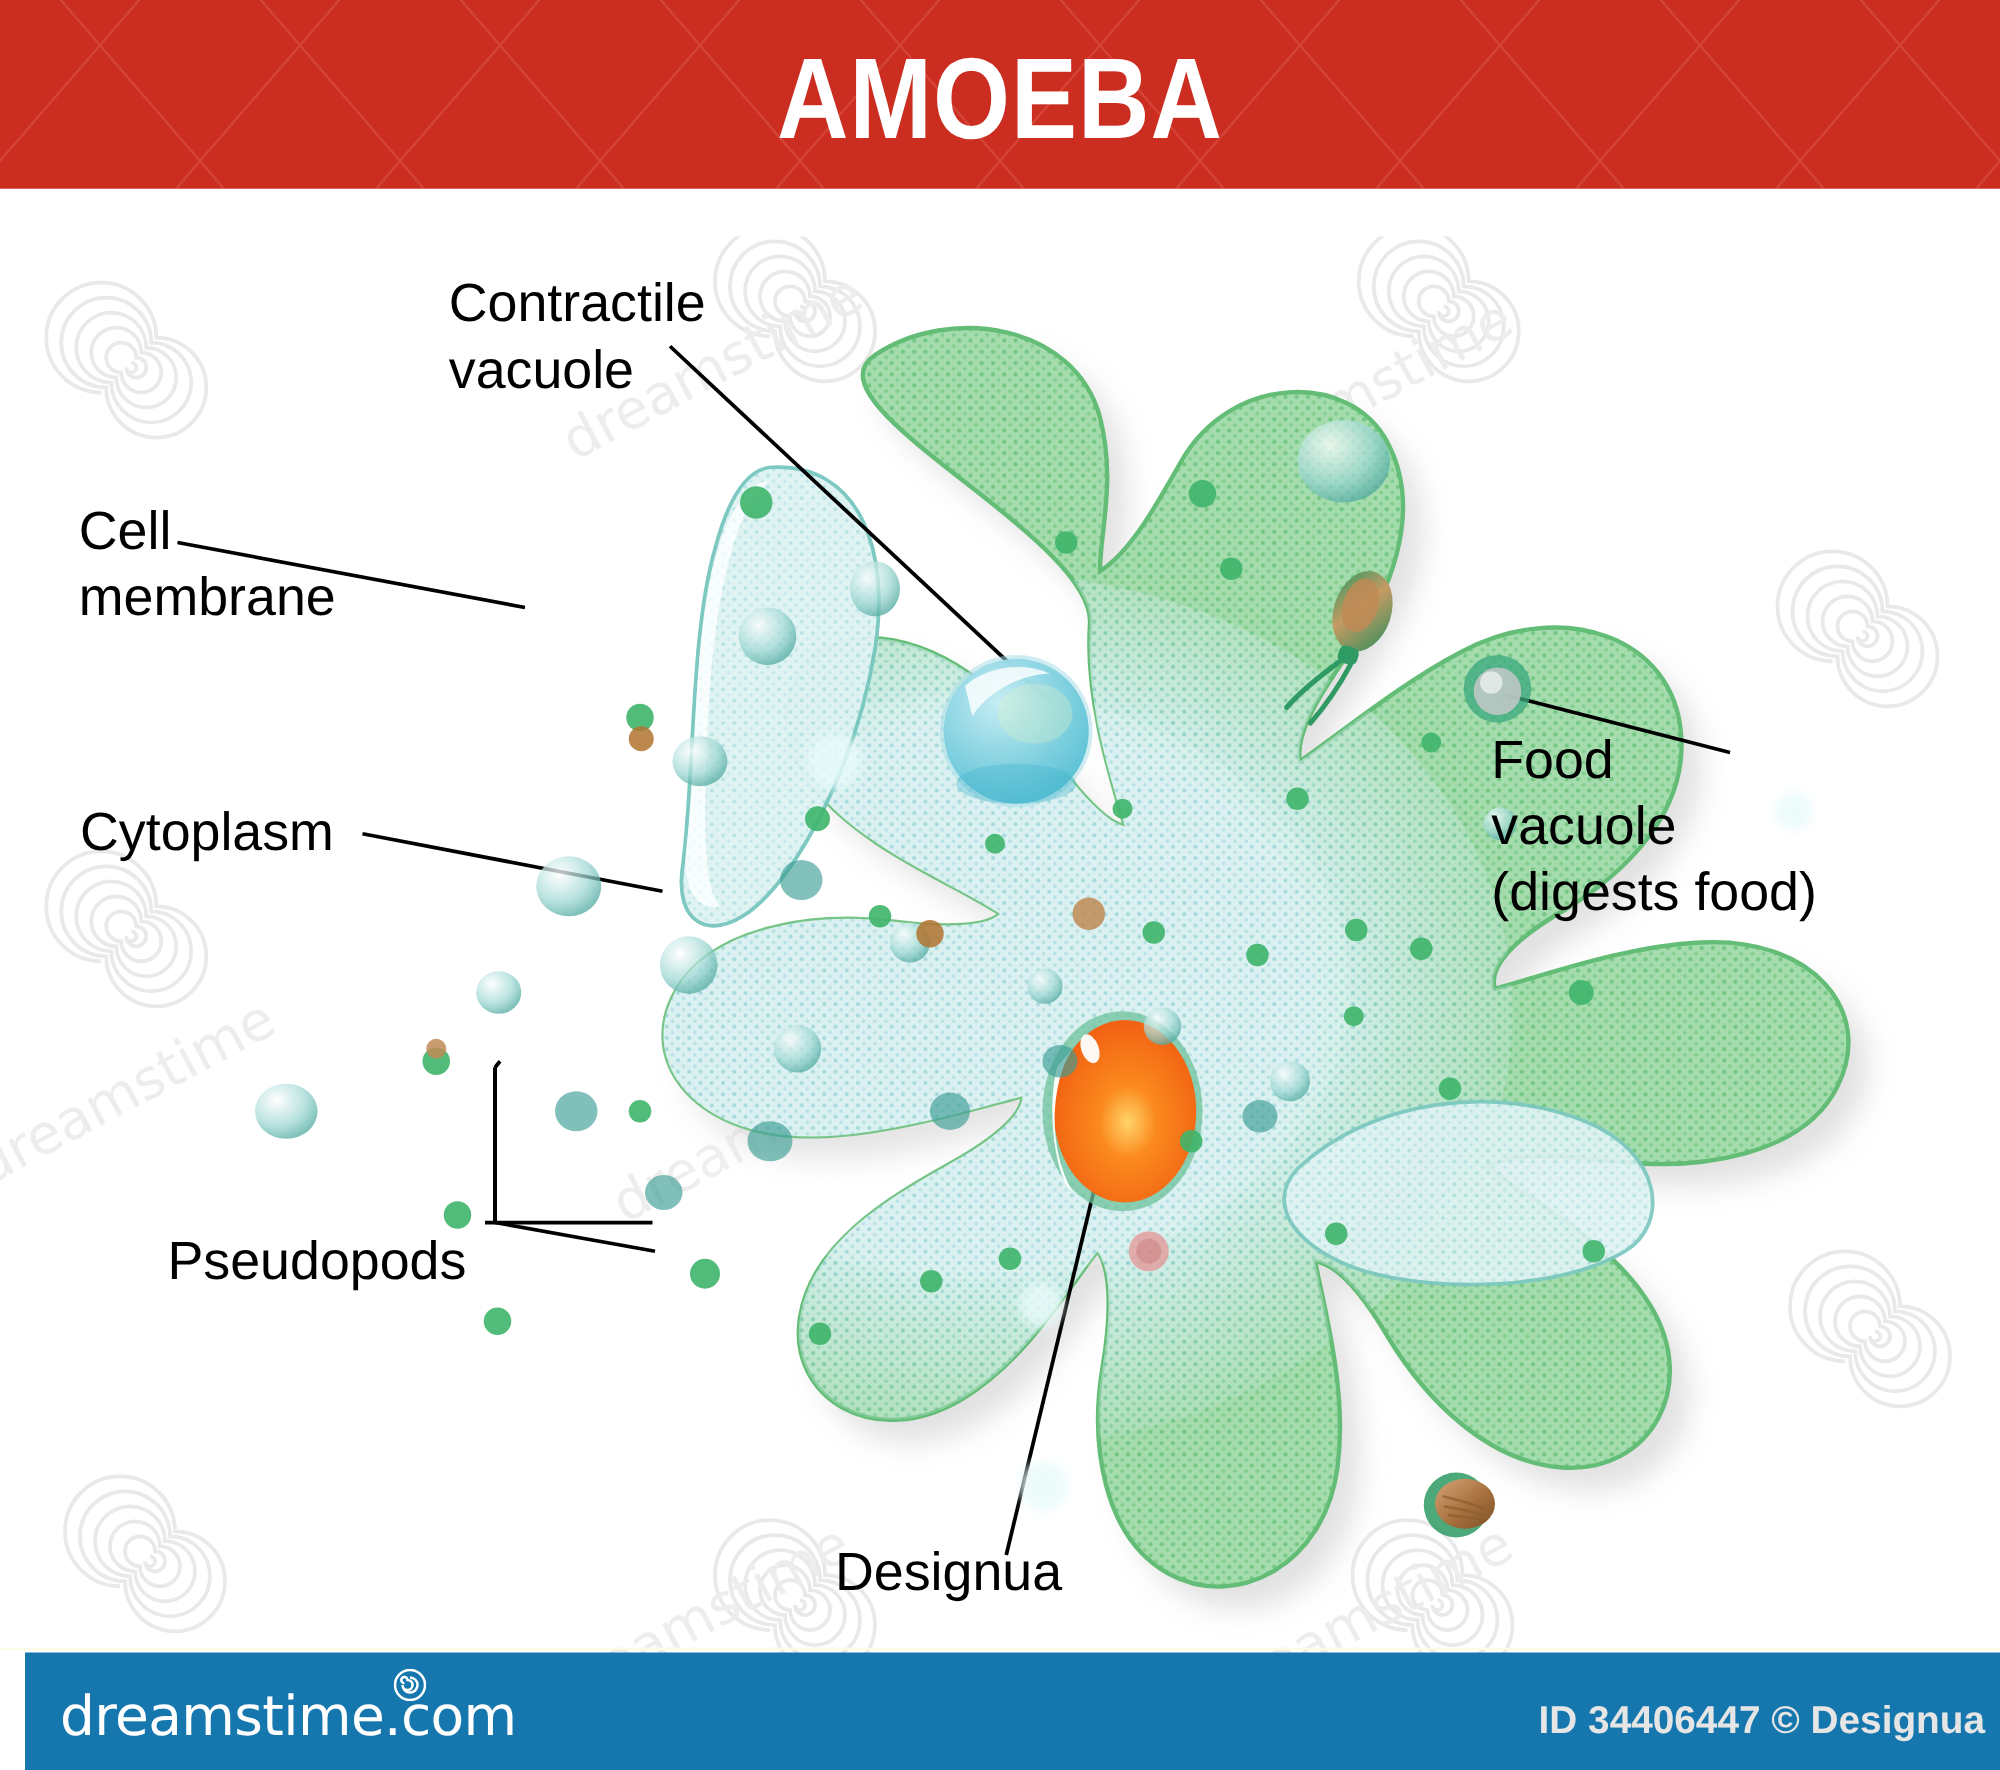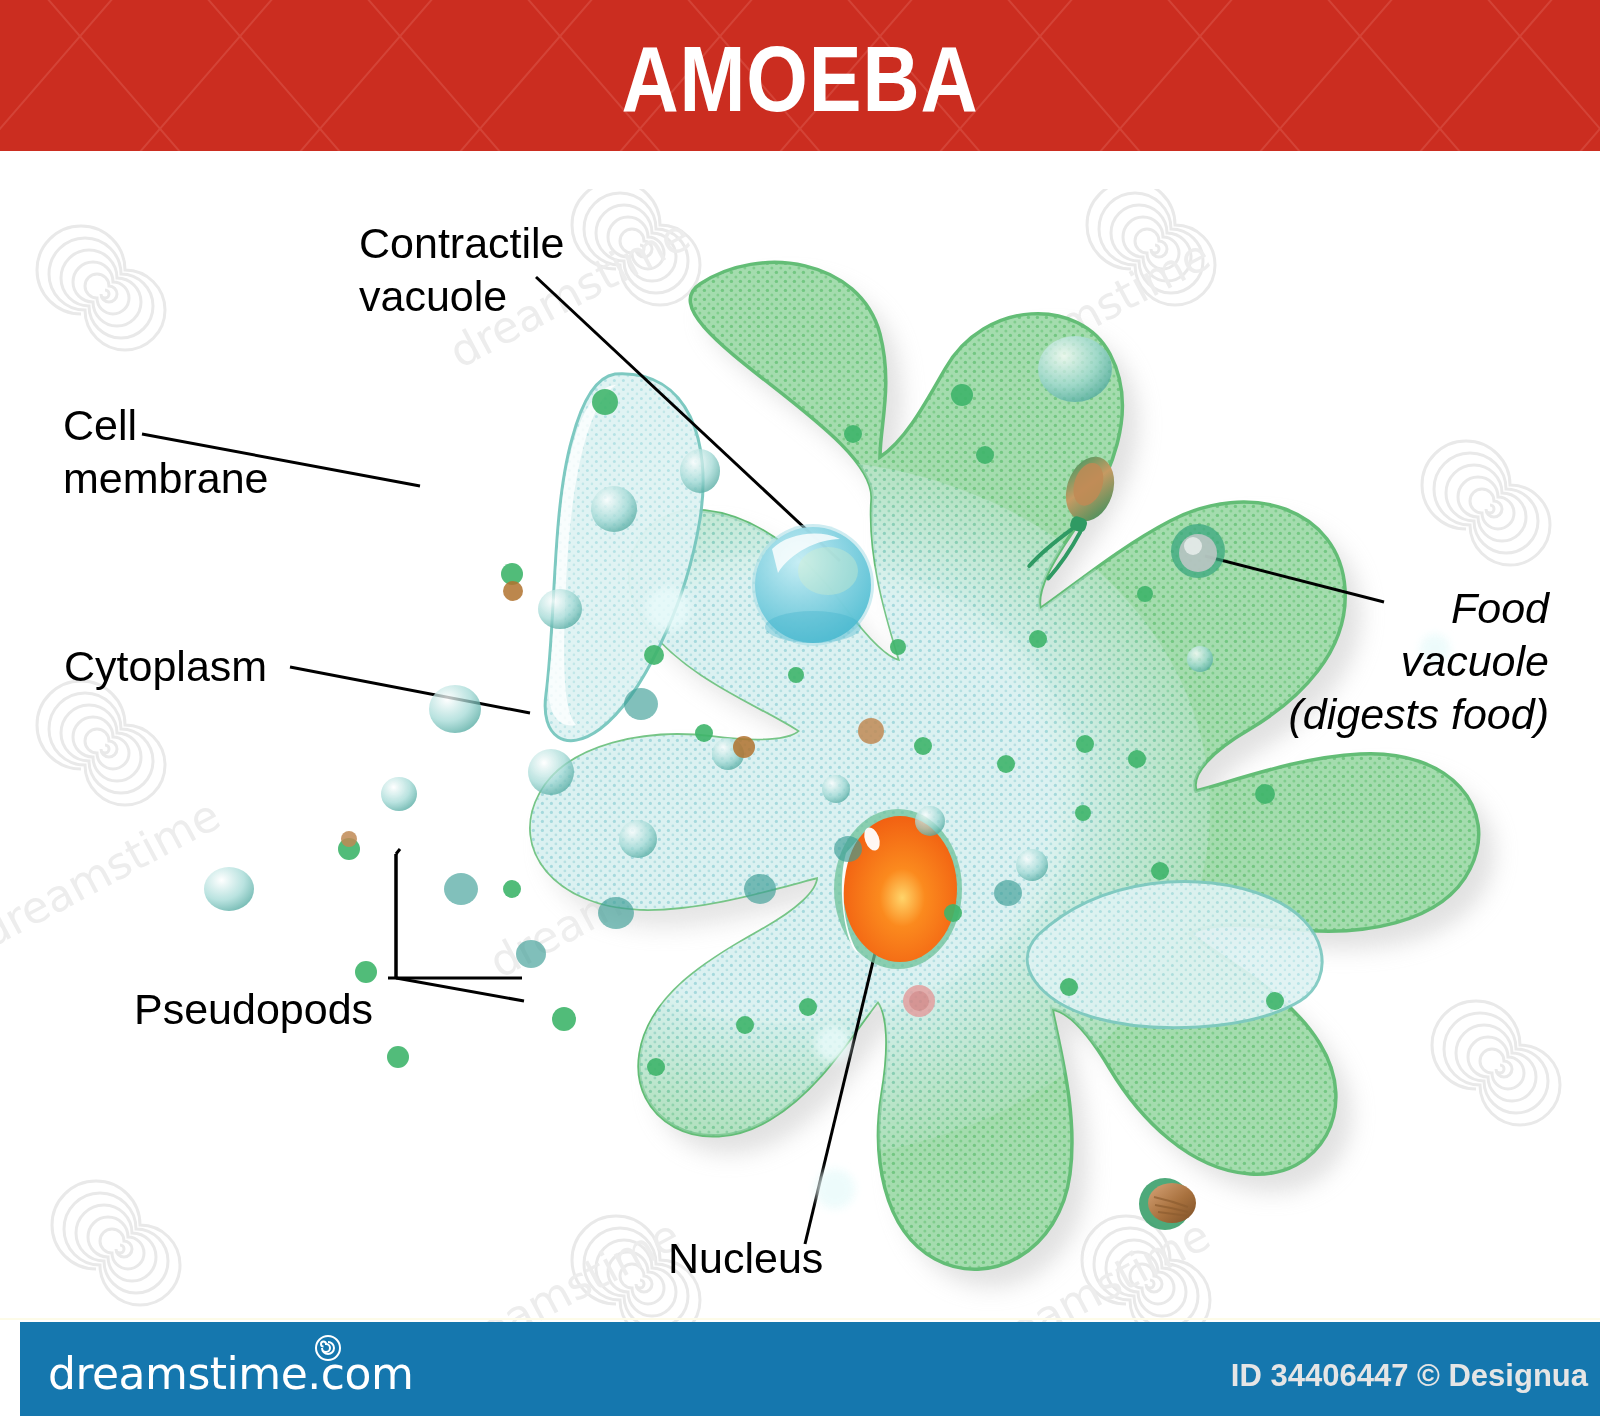--- a/index.html
+++ b/index.html
@@ -39,21 +39,21 @@
   .label {
     position:absolute; color:#000000;
     font-family:"Liberation Sans", sans-serif;
     font-size:43px; line-height:53px; white-space:pre-line;
   }
   .lbl-contractile { left:359px; top:28px; }
   .lbl-cell        { left:63px;  top:210px; }
   .lbl-cytoplasm   { left:64px;  top:451px; }
   .lbl-pseudopods  { left:134px; top:794px; }
   .lbl-nucleus     { left:668px; top:1043px; }
-  .lbl-food        { left:1229px; top:393px; text-align:right; width:320px;font-style:italic; }
+  .lbl-food        { left:1193px; top:393px; text-align:left; width:320px; }
 
   
   .footer {
     position:absolute; left:0; top:1322px; width:1600px; height:94px;
     background:#1577ae;
     margin-left:20px;
   }
   .dt-logo {
     position:absolute; left:28px; top:26px;
     color:#ffffff; font-size:44px;
@@ -392,21 +392,21 @@
       </g>
     </g>
   </svg>
 
   <div class="label lbl-contractile">Contractile
 vacuole</div>
   <div class="label lbl-cytoplasm">Cytoplasm</div>
   <div class="label lbl-cell">Cell
 membrane</div>
   <div class="label lbl-pseudopods">Pseudopods</div>
-  <div class="label lbl-nucleus">Nucleus</div>
+  <div class="label lbl-nucleus">Designua</div>
   <div class="label lbl-food">Food
 vacuole
 (digests food)</div>
 </div>
 
 <div class="hairline"></div>
 
 <div class="footer">
   <div class="dt-logo">
     <span>dreamstime.com</span>

